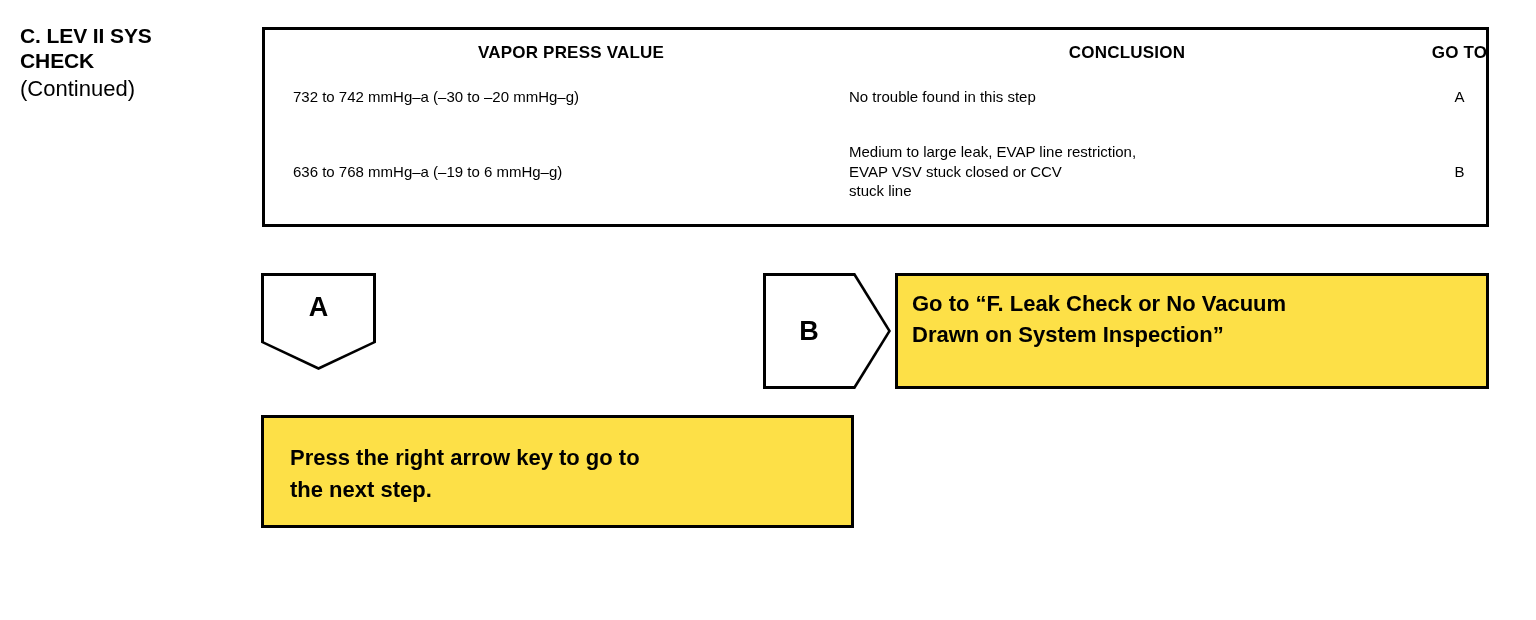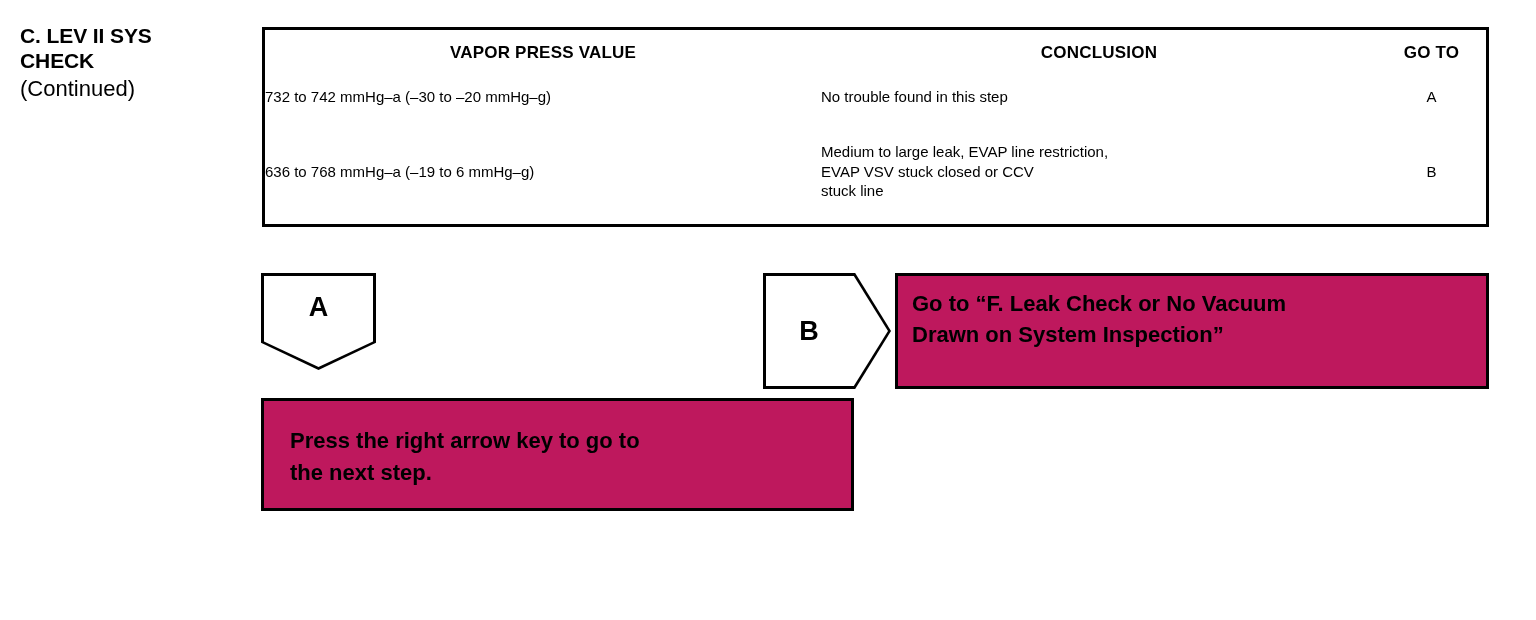--- a/index.html
+++ b/index.html
@@ -44,20 +44,21 @@
     top: 27px;
     width: 1227px;
     border: 3px solid #000;
     box-sizing: border-box;
     background: #fff;
   }
   #spec-table table {
     border-collapse: collapse;
     width: 100%;
     table-layout: fixed;
+    margin-left: 28px;
   }
   #spec-table col.c-value { width: 556px; }
   #spec-table col.c-concl { width: 556px; }
   #spec-table col.c-goto  { width: 109px; }
 
   #spec-table th,
   #spec-table td {
     border: 0;
     padding: 0;
     vertical-align: middle;
@@ -154,39 +155,39 @@
     display: flex;
     align-items: center;
     justify-content: center;
   }
 
   
   .note-box {
     position: absolute;
     border: 3px solid #000;
     box-sizing: border-box;
-    background: #be185d;
+    background: #fde047;
   }
   #goto-box {
     left: 895px;
     top: 273px;
     width: 594px;
     height: 116px;
     padding: 12px 14px 0 14px;
   }
   #goto-box .bx-line {
     display: block;
     font-size: 22px;
     font-weight: bold;
     line-height: 1.42;
     white-space: nowrap;
   }
   #press-box {
     left: 261px;
-    top: 398px;
+    top: 415px;
     width: 593px;
     height: 113px;
     padding: 24px 0 0 26px;
   }
   #press-box .bx-line {
     display: block;
     font-size: 22px;
     font-weight: bold;
     line-height: 1.45;
     white-space: nowrap;

